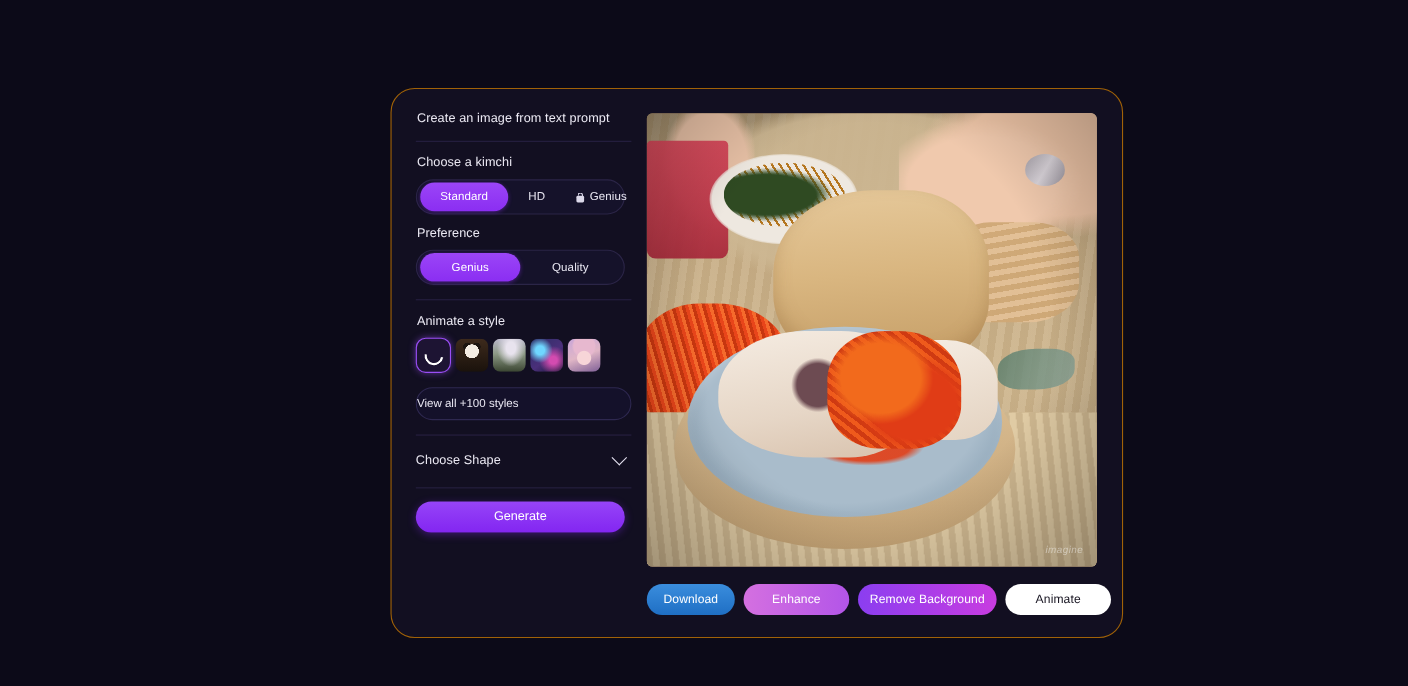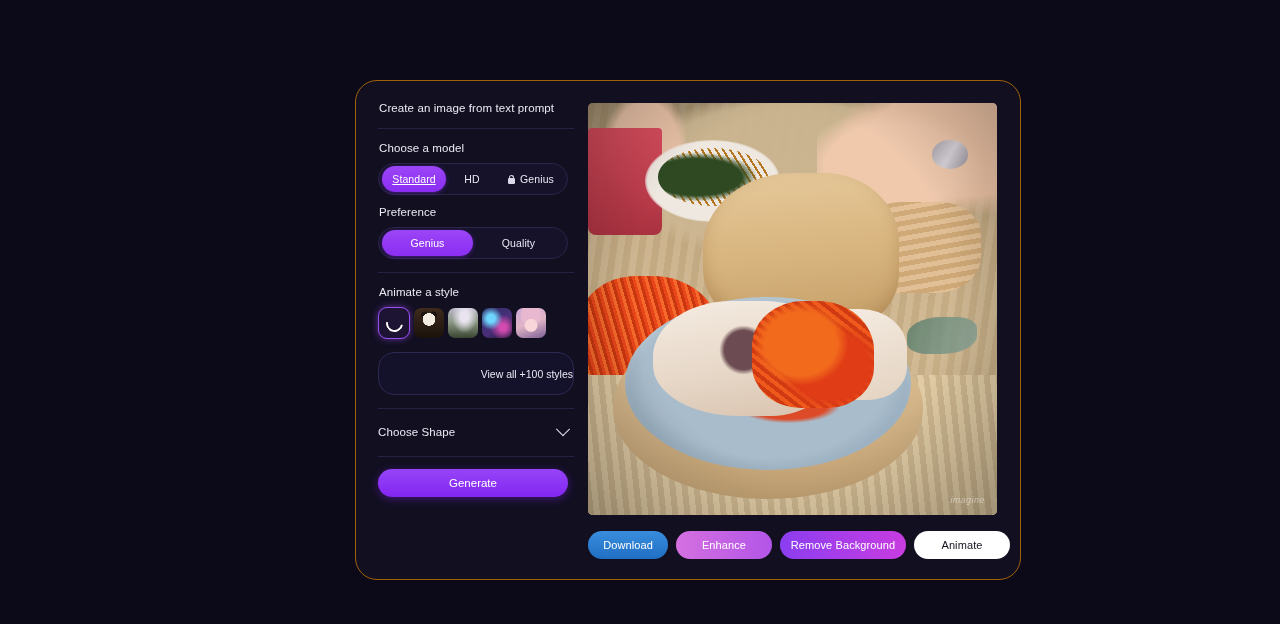--- a/index.html
+++ b/index.html
@@ -97,21 +97,21 @@
     letter-spacing: 0.1px;
     cursor: pointer;
     user-select: none;
   }
   .seg-item.active {
     background: linear-gradient(180deg, #9b45f7 0%, #8b2ef2 100%);
     color: #ffffff;
     box-shadow: 0 1px 4px rgba(139,46,242,0.45);
   }
   #seg-model .seg-item { flex: none; }
-  #seg-model .seg-standard { width: 64px; text-decoration: underline; }
+  #seg-model .seg-standard { width: 80px; }
   #seg-model .seg-hd { width: 52px; }
   #seg-model .seg-genius { width: 66px; }
 
   .lock-icon {
     display: inline-block;
     width: 7px;
     height: 9px;
     position: relative;
     margin-right: 1px;
   }
@@ -193,30 +193,30 @@
     background:
       radial-gradient(circle at 50% 58%, #f7d5d8 0 26%, transparent 30%),
       radial-gradient(circle at 50% 22%, #e7b8cf 0 34%, transparent 40%),
       linear-gradient(160deg, #c9a6d8 0%, #e0b6c6 50%, #7e5f96 100%);
   }
 
   
   #view-all-btn {
     box-sizing: border-box;
     width: 196px;
-    height: 43px;
+    height: 30px;
     margin-top: 13px;
     border: 1px solid #2e2850;
     border-radius: 16px;
     background: #14112a;
     color: #e9e7f2;
     font-size: 10.5px;
     display: flex;
     align-items: center;
-    justify-content: flex-end;
+    justify-content: flex-start;
     cursor: pointer;
   }
 
   
   #shape-row {
     width: 190px;
     height: 22px;
     display: flex;
     align-items: center;
     justify-content: space-between;
@@ -443,21 +443,21 @@
 
   <div id="card">
 
     <div id="left-panel">
 
       <div class="section-label">Create an image from text prompt</div>
 
 
       <div class="divider"></div>
 
-      <div class="section-label">Choose a model</div>
+      <div class="section-label">Choose a kimchi</div>
 
       <div class="segmented" id="seg-model">
         <div class="seg-item active seg-standard">
           <span>Standard</span>
         </div>
         <div class="seg-item seg-hd">
           <span>HD</span>
         </div>
         <div class="seg-item seg-genius">
           <span class="lock-icon"></span>

